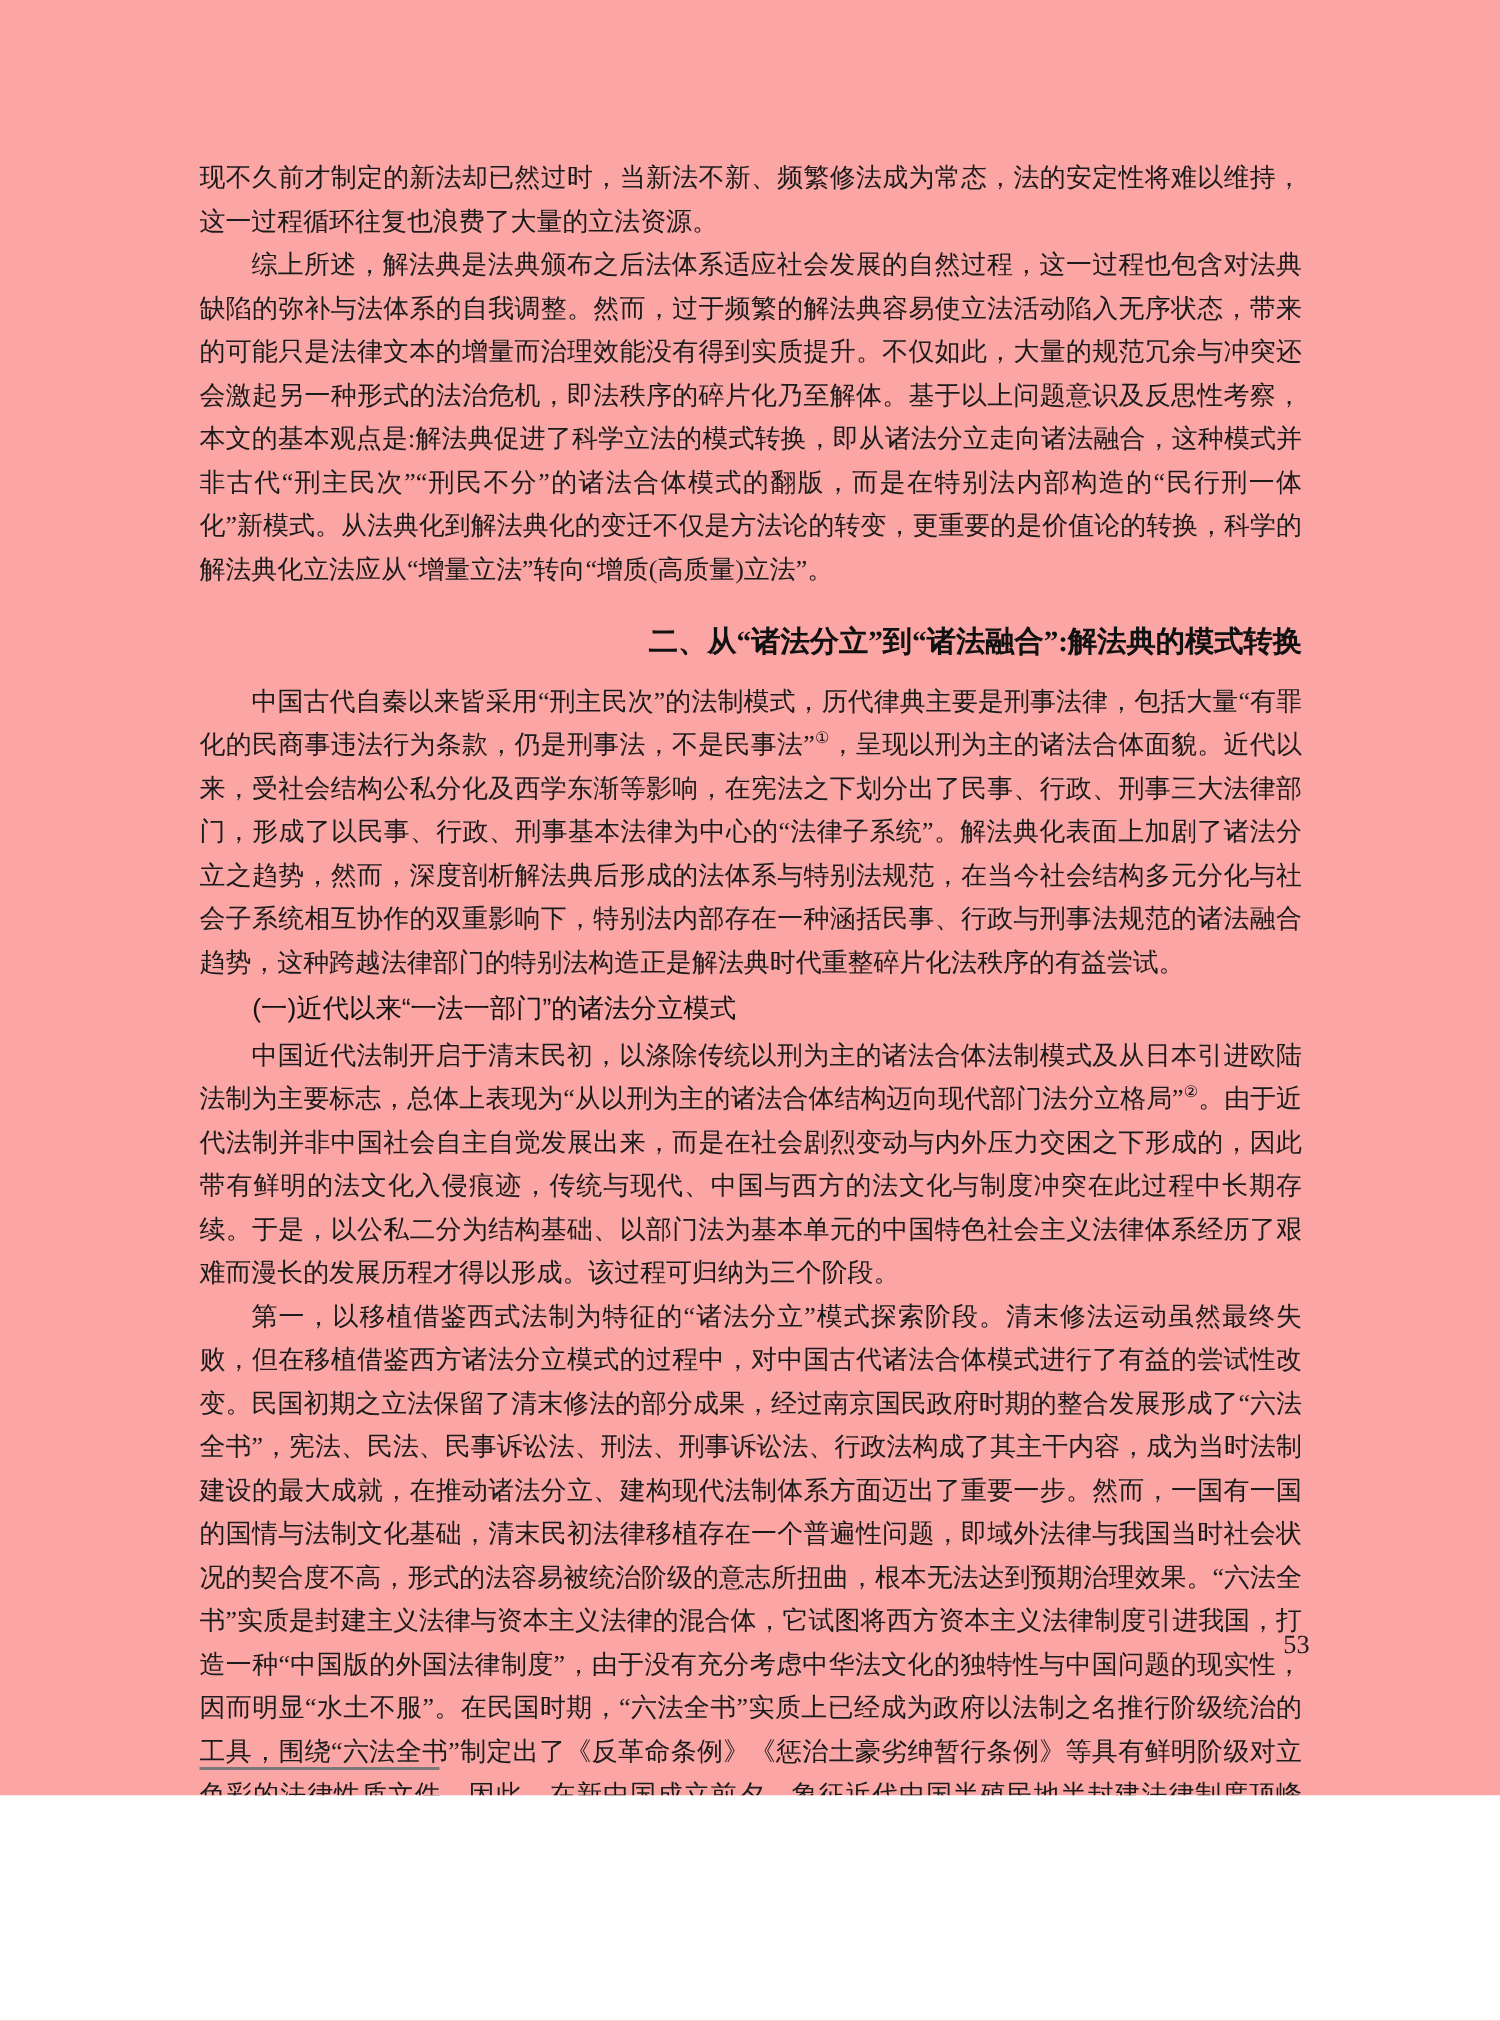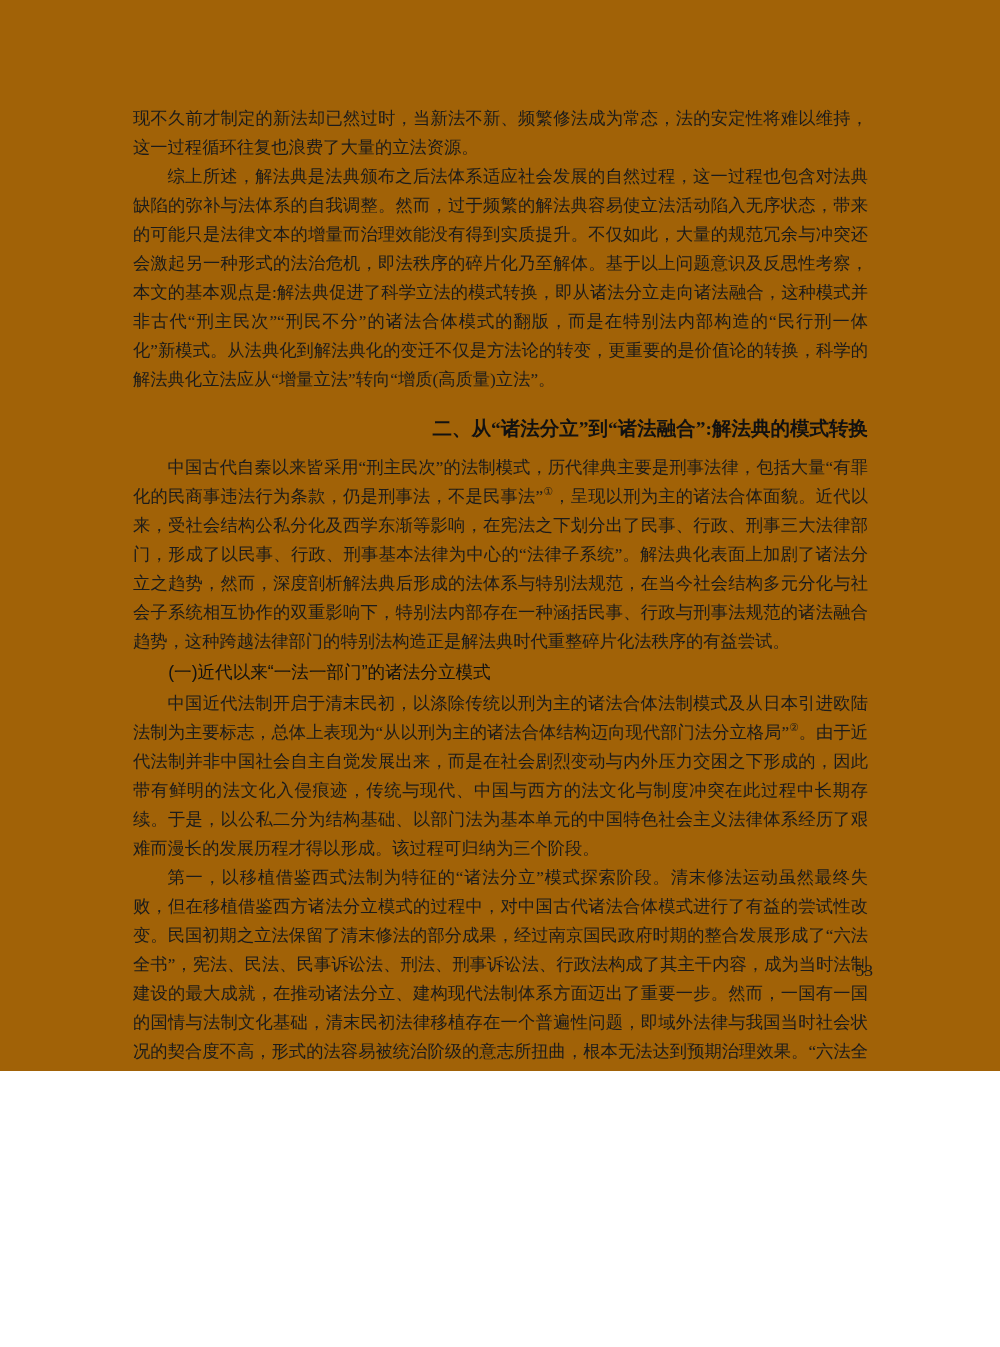--- a/index.html
+++ b/index.html
@@ -1,20 +1,20 @@
 <!DOCTYPE html>
 <html><head>
 <meta charset="utf-8">
 <style>
   html, body { margin: 0; padding: 0; background: #ffffff; }
   .page {
     position: relative;
     width: 1000px;
-    height: 1071px;
-    background: #a16207;
+    height: 1197px;
+    background: #fca5a5;
     color: #1b1b1b;
     overflow: hidden;
     font-family: "Liberation Serif", "DejaVu Serif", serif;
   }
   .content {
     position: absolute;
     left: 133px;
     top: 104px;
     width: 735px;
   }

